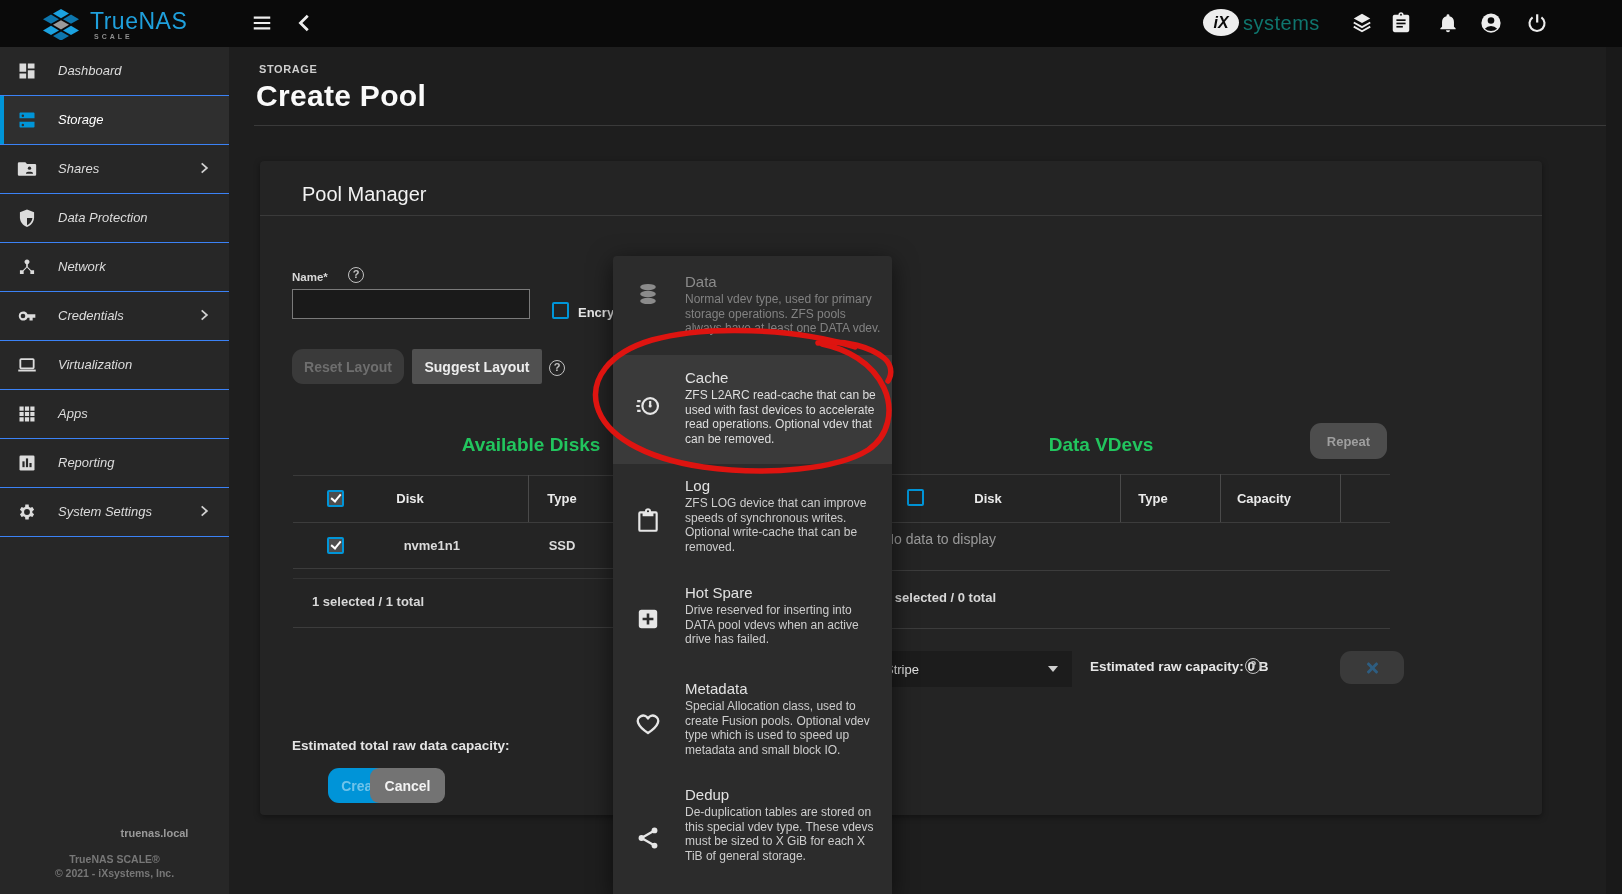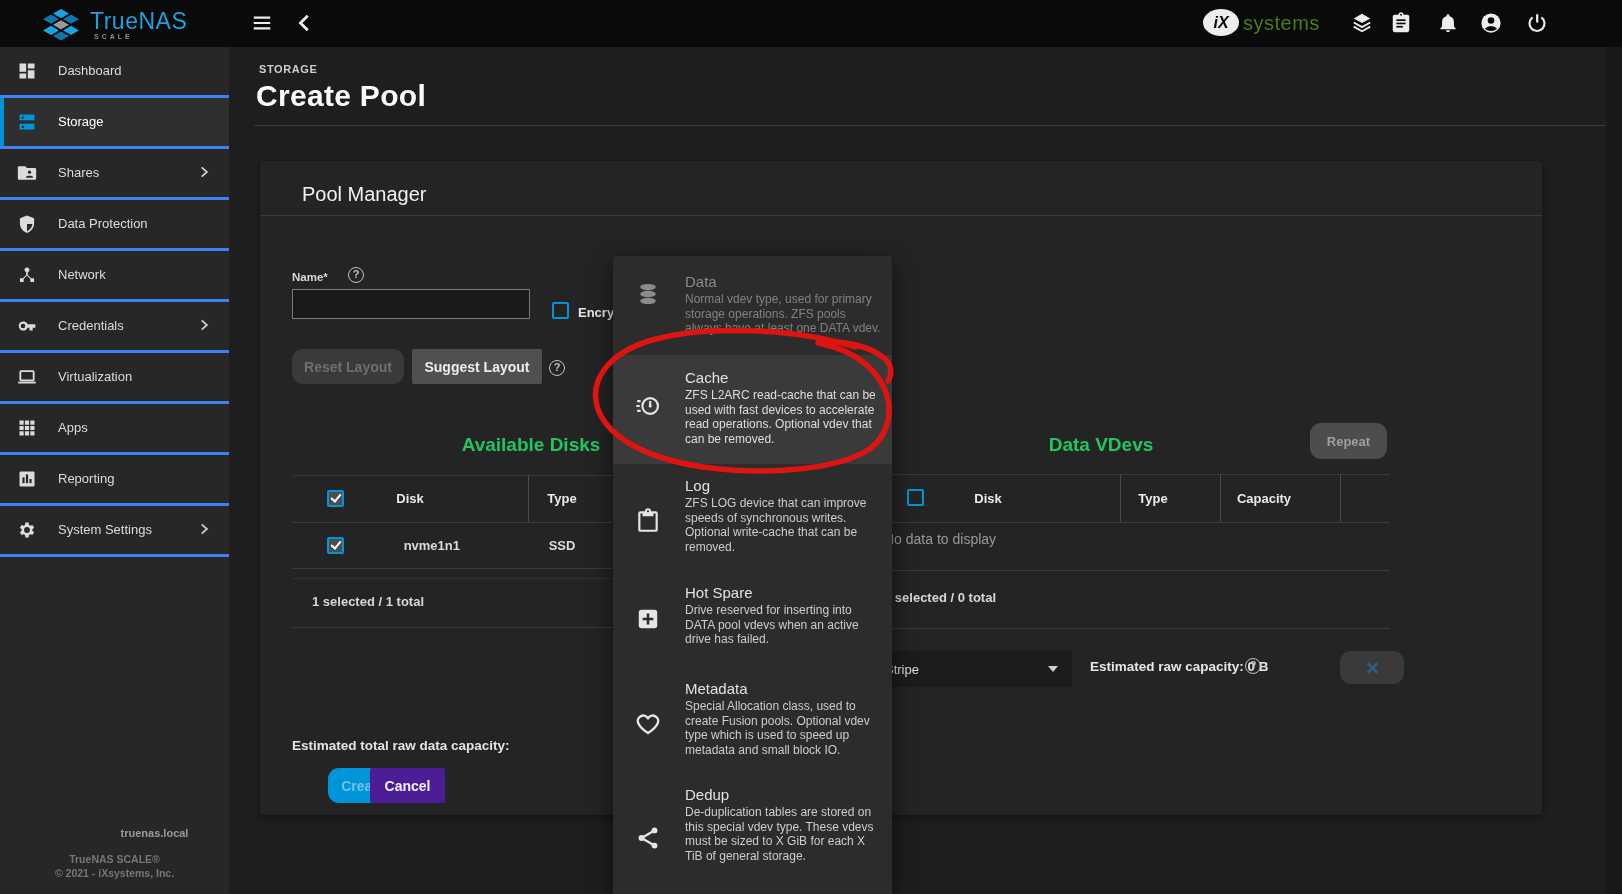--- a/index.html
+++ b/index.html
@@ -8,24 +8,24 @@
        -webkit-font-smoothing:antialiased;}
   .abs{position:absolute;}
   
   .topbar{left:0;top:0;width:1622px;height:47px;background:#0a0a0a;z-index:40;}
   .brand{left:90px;top:8px;font-size:23px;font-weight:500;color:#1fa0dc;letter-spacing:.5px;}
   .brand-sub{left:94px;top:33px;font-size:7px;font-weight:700;color:#8f8f8f;letter-spacing:3px;}
   .tb-icon{width:22px;height:22px;top:12px;cursor:pointer;}
   .ix-mark{left:1203px;top:9px;width:36px;height:27px;background:#ededed;border-radius:50%;
            color:#0a0a0a;font-weight:700;font-style:italic;font-size:16px;
            display:flex;align-items:center;justify-content:center;}
-  .ix-text{left:1243px;top:12px;font-size:20px;font-weight:300;color:#4d7c0f;letter-spacing:.5px;}
+  .ix-text{left:1243px;top:12px;font-size:20px;font-weight:300;color:#0f766e;letter-spacing:.5px;}
   
   .sidebar{left:0;top:47px;width:229px;height:847px;background:#272727;z-index:35;}
-  .nav-item{position:relative;height:48px;border-bottom:3px solid #3b82f6;cursor:pointer;}
+  .nav-item{position:relative;height:48px;border-bottom:1px solid #3b82f6;cursor:pointer;font-style:italic;}
   .nav-item .ico{position:absolute;left:17px;top:14px;width:20px;height:20px;}
   .nav-item .lbl{position:absolute;left:58px;top:16px;font-size:13px;color:#dcdcdc;}
   .nav-item.active{background:#2f2f2f;}
   .nav-item.active::before{content:"";position:absolute;left:0;top:0;width:4px;height:100%;background:#0095d8;}
   .nav-item.active .lbl{color:#fff;}
   .nav-chev{position:absolute;right:18px;top:16px;width:14px;height:14px;}
   .side-foot{left:0;width:229px;text-align:center;color:#8c8c8c;}
   
   .crumb{left:259px;top:63px;font-size:11px;font-weight:700;color:#cfcfcf;letter-spacing:.6px;}
   .page-title{left:256px;top:79px;font-size:30px;font-weight:700;color:#fafafa;letter-spacing:.3px;}
@@ -275,21 +275,21 @@
     <span class="caret"></span>
   </div>
   <div class="abs" style="left:1090px;top:659px;font-size:13.5px;font-weight:700;color:#e6e6e6;">Estimated raw capacity: 0 B</div>
   <div class="abs help" style="left:1245px;top:658px;"></div>
   <div class="abs btn disabled" style="left:1340px;top:651px;width:64px;height:33px;background:#3a3a3a;">
     <span class="xglyph"></span>
   </div>
 
   <div class="abs" style="left:292px;top:738px;font-size:13.5px;font-weight:700;color:#e4e4e4;">Estimated total raw data capacity:</div>
   <div class="abs btn disabled" style="left:292px;top:768px;width:70px;height:35px;background:#0094d8;color:rgba(222,242,252,.5);margin-left:36px;">Create</div>
-  <div class="abs btn" style="left:370px;top:768px;width:75px;height:35px;background:#4c1d95;color:#f2f2f2;">Cancel</div>
+  <div class="abs btn" style="left:370px;top:768px;width:75px;height:35px;background:#737373;color:#f2f2f2;border-radius:9px;">Cancel</div>
 
   <div class="abs menu">
 
     <div class="menu-item dis" style="top:0;height:99px;">
       <svg class="mi-ico" style="top:25px" viewBox="0 0 24 24">
         <g fill="#8b8b8b">
             <ellipse cx="12" cy="5.6" rx="7.2" ry="2.9"></ellipse>
             <ellipse cx="12" cy="12" rx="7.2" ry="2.9"></ellipse>
             <ellipse cx="12" cy="18.4" rx="7.2" ry="2.9"></ellipse>
           </g>

